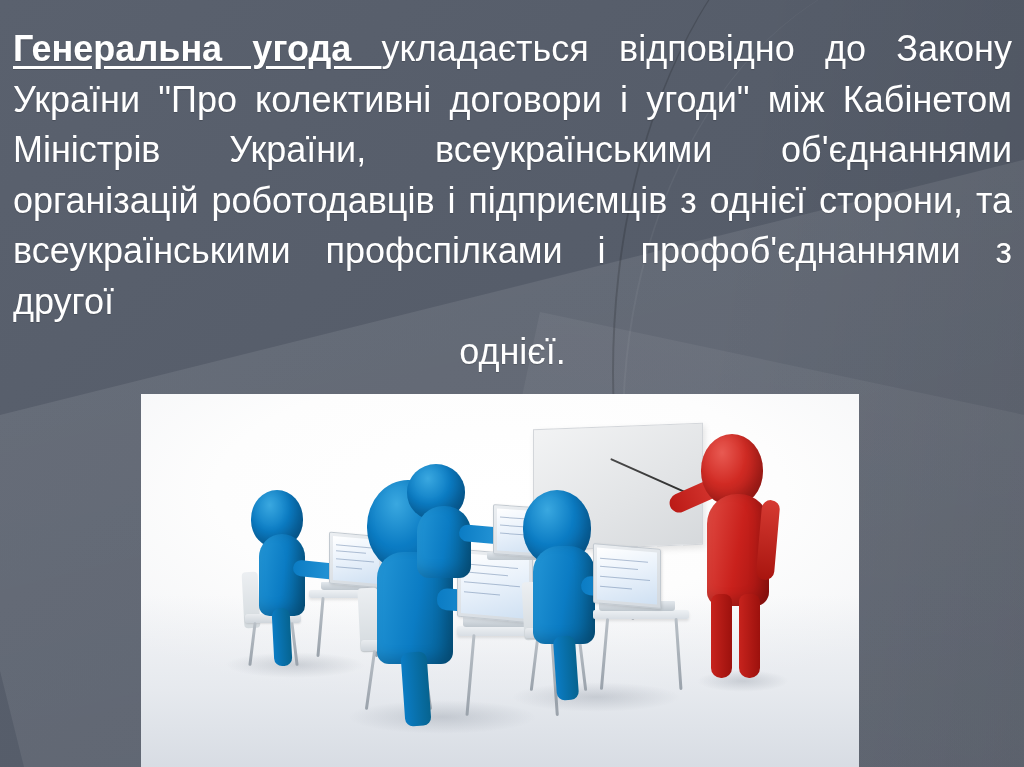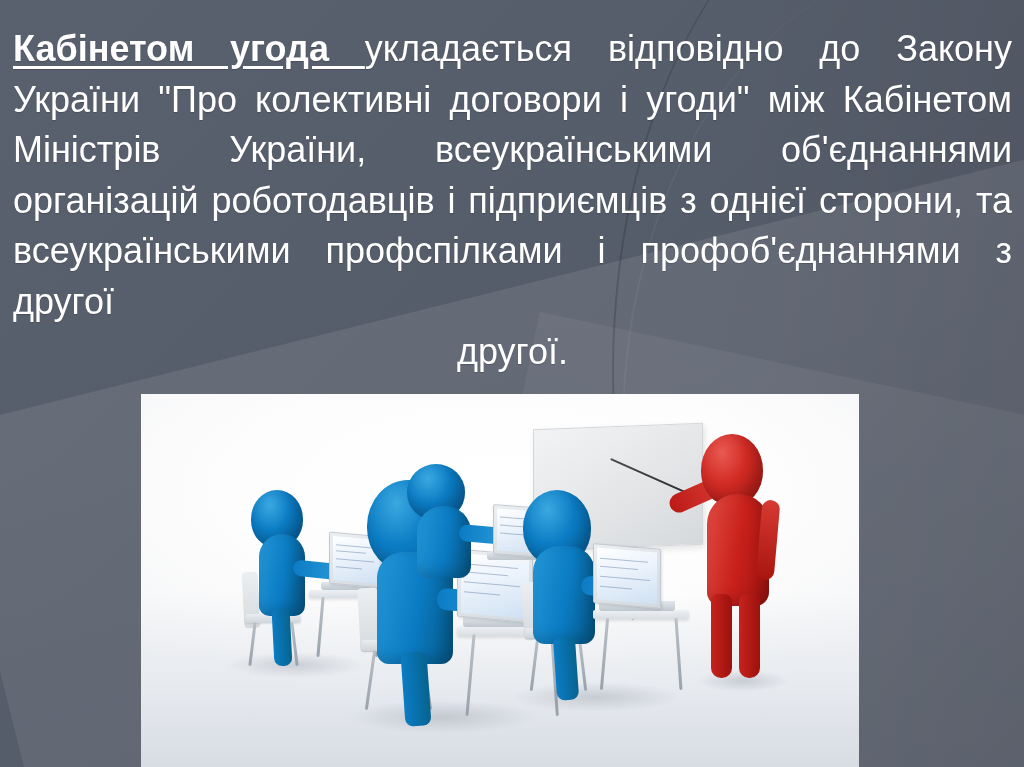--- a/index.html
+++ b/index.html
@@ -311,22 +311,22 @@
 
 <div class="slide">
 
   <div class="bg-base"></div>
   <div class="bg-wedge"></div>
   <div class="bg-wedge2"></div>
   <div class="bg-edge"></div>
   <div class="bg-arc"></div>
   <div class="bg-arc2"></div>
 
-  <div class="text-block"><span class="lead">Кабінетом угода </span><span>укладається відповідно до Закону України "Про колективні договори і угоди" між Кабінетом Міністрів України, всеукраїнськими об'єднаннями організацій роботодавців і підприємців з однієї сторони, та всеукраїнськими профспілками і профоб'єднаннями з другої</span></div>
-  <div class="last-line">другої.</div>
+  <div class="text-block"><span class="lead">Генеральна угода </span><span>укладається відповідно до Закону України "Про колективні договори і угоди" між Кабінетом Міністрів України, всеукраїнськими об'єднаннями організацій роботодавців і підприємців з однієї сторони, та всеукраїнськими профспілками і профоб'єднаннями з другої</span></div>
+  <div class="last-line">однієї.</div>
 
   <div class="picture">
     <div class="pic-inner">
       <div class="floor"></div>
 
       <div class="easel-leg l"></div>
       <div class="easel-leg r"></div>
       <div class="easel-bar"></div>
       <div class="board"></div>
       <div class="pointer"></div>

